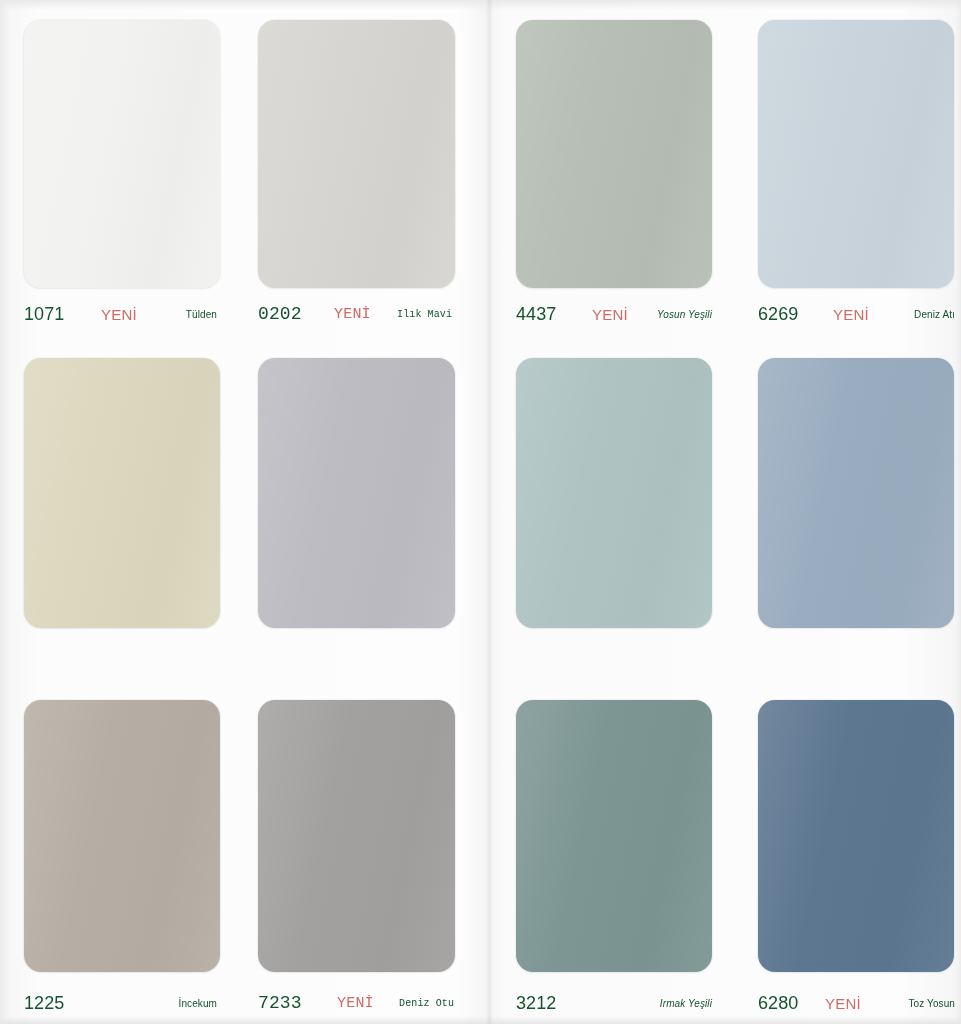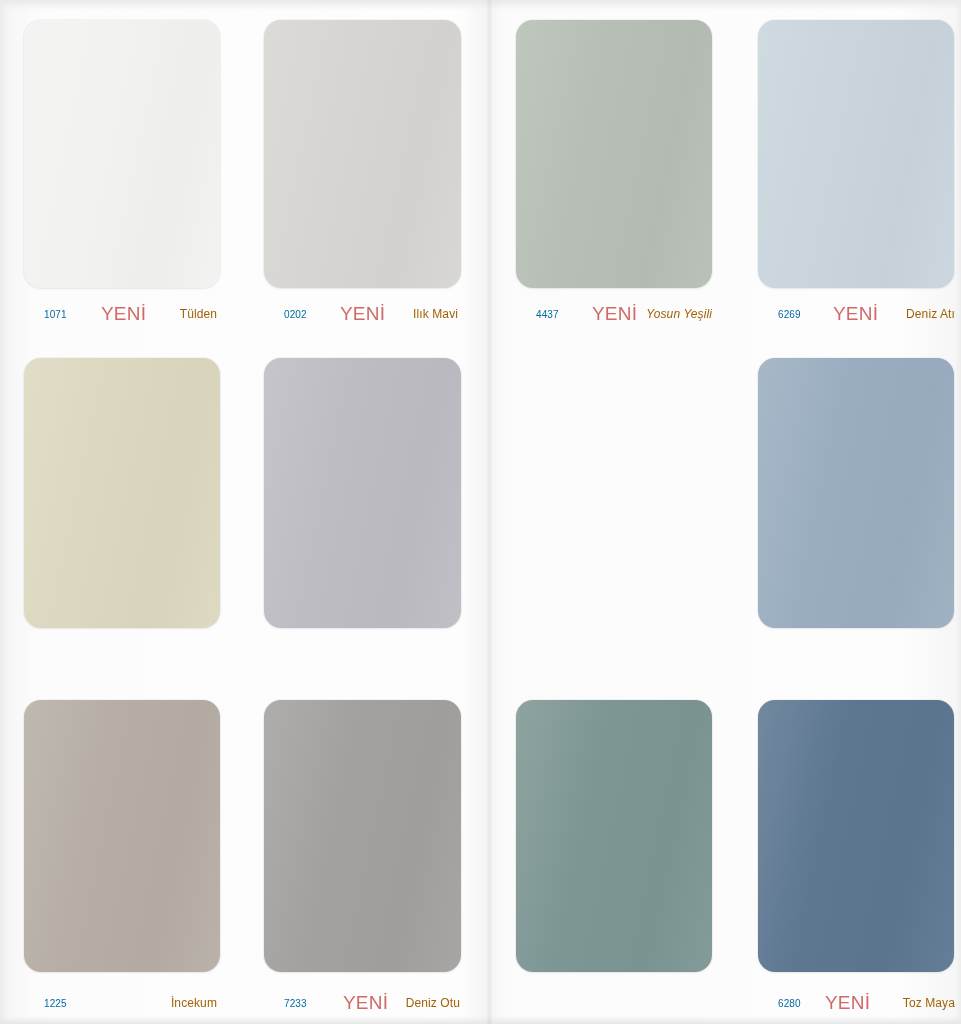--- a/index.html
+++ b/index.html
@@ -68,21 +68,21 @@
   .row-1 { top: 0px;   height: 340px; }
   .row-2 { top: 340px; height: 342px; padding-left: 28px; }
   .row-3 { top: 682px; height: 342px; }
 
   .cell {
     position: absolute;
     top: 0;
     height: 100%;
   }
   .col-1 { left: 0px;   width: 243px; }
-  .col-2 { left: 243px; width: 243px; }
+  .col-2 { left: 237px; width: 243px; font-family: Liberation Mono, monospace; }
   .col-3 { left: 493px; width: 243px; }
   .col-4 { left: 736px; width: 225px; }
 
   .swatch {
     position: absolute;
     border-radius: 17px;
     box-shadow: 0 0 0 1px rgba(0,0,0,0.035),
                 0 1px 3px rgba(0,0,0,0.05);
   }
   
@@ -116,34 +116,33 @@
     font-size: 15.5px;
     color: #2f3033;
     letter-spacing: 0.1px;
     white-space: nowrap;
   }
   .row-1 .caption { top: 303px; }
   .row-2 .caption { top: 652px; }
 
   .code {
     position: absolute;
-    font-size: 10px;
-    color: #0369a1;
-    margin-left: 20px;
+    font-size: 18px;
+    color: #14532d;
   }
   .badge {
     position: absolute;
-    font-size: 19px;
+    font-size: 15px;
     color: #cf6b66;
     letter-spacing: 0.2px;
   }
   .cname {
     position: absolute;
-    font-size: 12px;
-    color: #a16207;
+    font-size: 10px;
+    color: #14532d;
   }
 
   .col-1 .code  { left: 24px; }
   .col-1 .badge { left: 101px; }
   .col-1 .cname { right: 26px; }
 
   .col-2 .code  { left: 21px; }
   .col-2 .badge { left: 97px; }
   .col-2 .cname { right: 28px; }
 
@@ -215,26 +214,34 @@
         </div>
       </div>
       <div class="cell col-2">
         <div class="swatch" style="background: rgb(189, 188, 194);"></div>
         <div class="caption">
           <span class="code">7233</span>
           <span class="badge">YENİ</span>
           <span class="cname">Deniz Otu</span>
         </div>
       </div>
+      <div class="cell col-3">
+        <div class="swatch" style="background: rgb(174, 195, 194);"></div>
+        <div class="caption">
+          <span class="code">3212</span>
+
+          <span class="cname">Irmak Yeşili</span>
+        </div>
+      </div>
       <div class="cell col-4">
         <div class="swatch" style="background: rgb(154, 173, 192);"></div>
         <div class="caption">
           <span class="code">6280</span>
           <span class="badge">YENİ</span>
-          <span class="cname">Toz Maya</span>
+          <span class="cname">Toz Yosun</span>
         </div>
       </div>
     </div>
 
     <div class="row row-3">
       <div class="cell col-1">
         <div class="swatch" style="background: rgb(182, 174, 164);"></div>
 
       </div>
       <div class="cell col-2">

